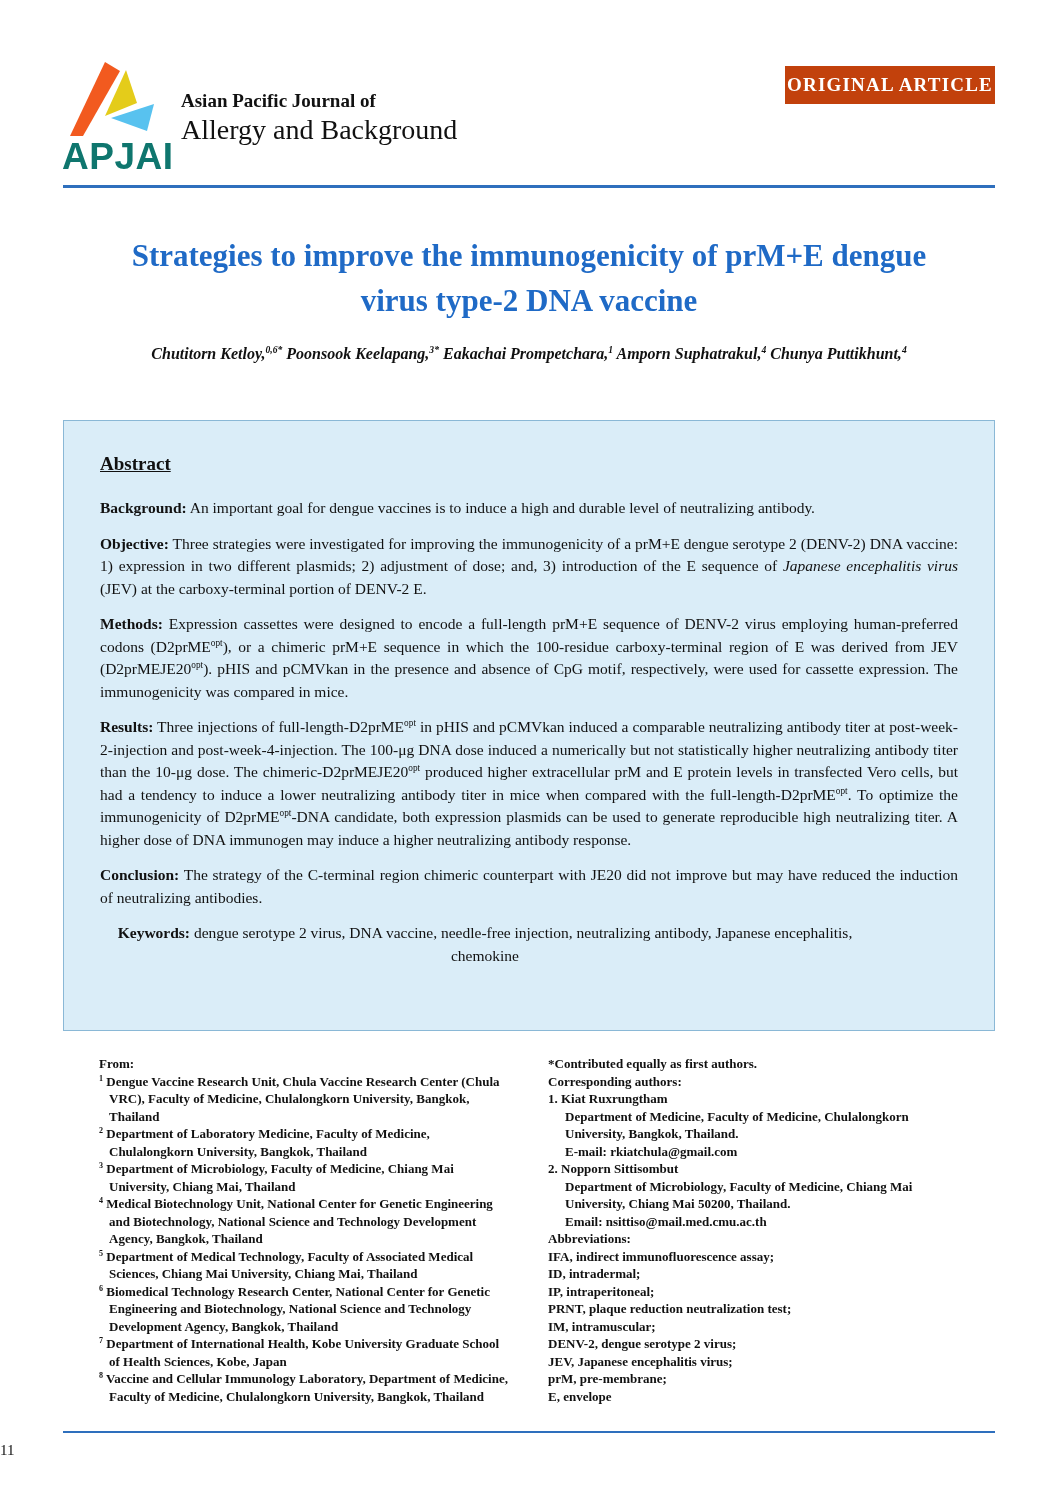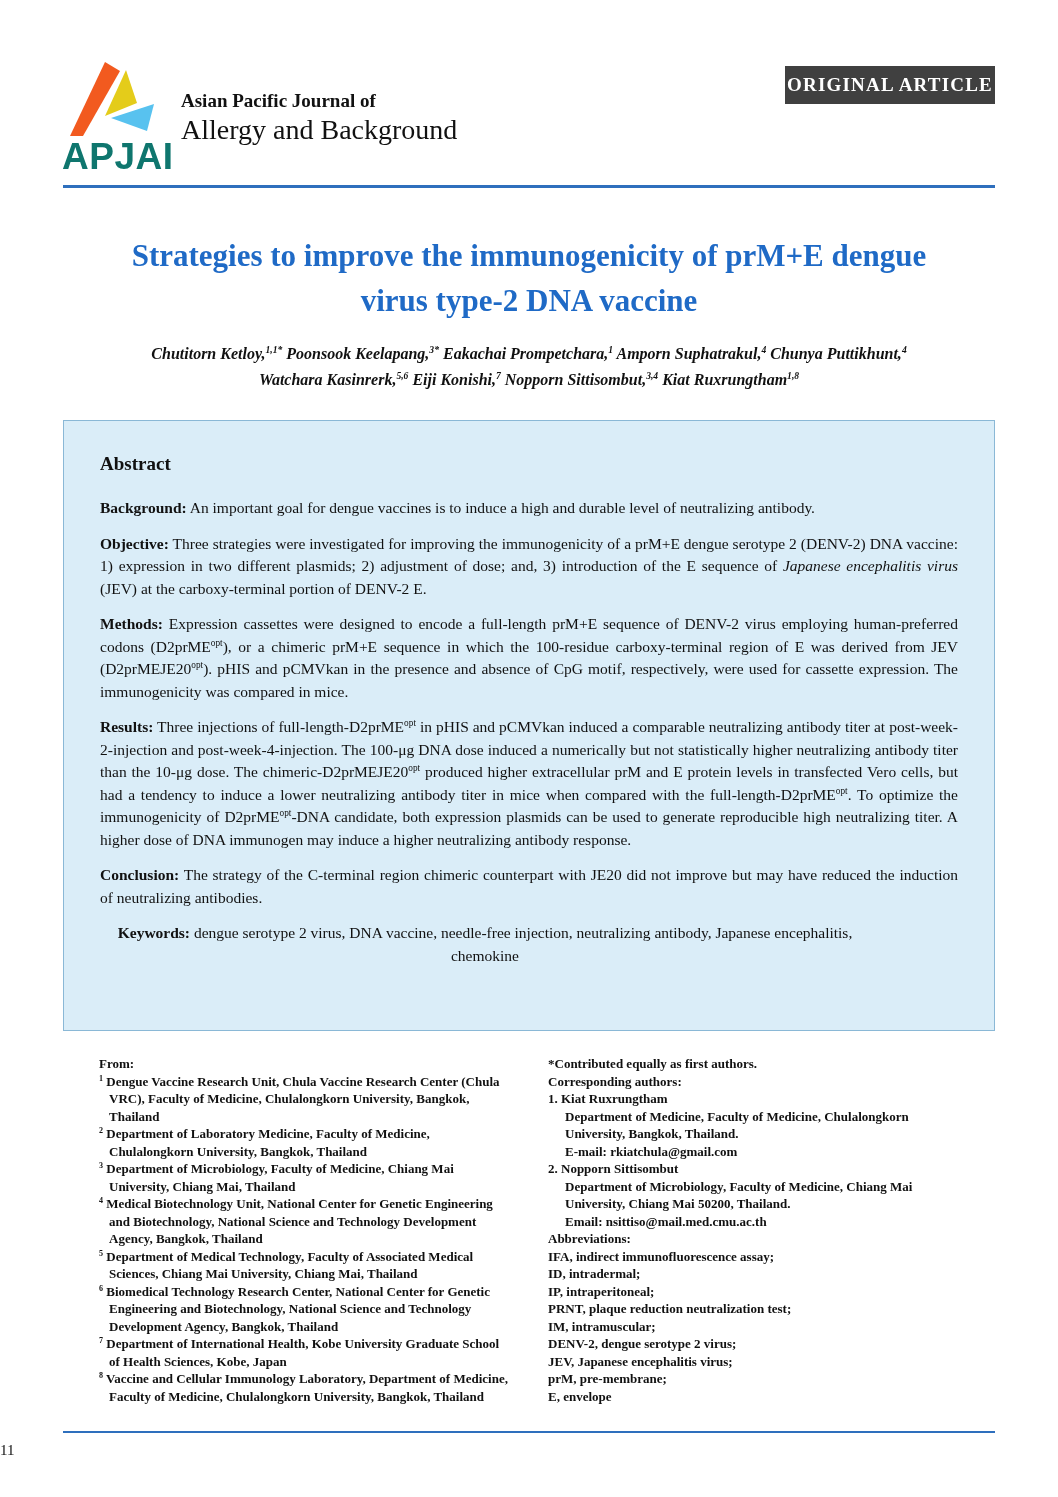--- a/index.html
+++ b/index.html
@@ -18,21 +18,21 @@
   .top-rule{top:185px;}
   .bottom-rule{top:1431px;height:2px;}
 
   
   .title{position:absolute;left:0;right:0;top:234px;margin:0;text-align:center;font-size:31px;font-weight:bold;line-height:1.45;}
   .authors{position:absolute;left:40px;right:40px;top:341px;text-align:center;font-style:italic;font-weight:bold;font-size:16px;line-height:1.65;}
   .authors sup, .abs-para sup{font-size:60%;vertical-align:super;line-height:0;}
 
   
   .abstract-box{position:absolute;left:63px;top:420px;width:932px;height:611px;box-sizing:border-box;padding:32px 36px 24px 36px;}
-  .abstract-title{margin:0 0 22px 0;font-size:19px;font-weight:bold;}
+  .abstract-title{margin:0 0 22px 0;font-size:19px;font-weight:bold;text-decoration:underline;}
   .abs-para{margin:0 0 13px 0;font-size:15.5px;line-height:22.5px;text-align:justify;}
   .abs-para:last-child{margin-bottom:0;}
   .abs-para.keywords{text-align:center;max-width:770px;}
 
   
   .footnotes{position:absolute;left:99px;top:1055px;width:862px;display:flex;font-size:13px;line-height:17.5px;font-weight:bold;}
   .fn-col-left{width:414px;margin-right:35px;flex:none;}
   .fn-col-right{width:413px;flex:none;}
   .fn-header{font-weight:bold;}
   .aff-item{padding-left:10px;text-indent:-10px;}
@@ -56,32 +56,31 @@
       <polygon id="logo-tri-blue" points="43,60 86,46 79,73" fill="#58c2ef"></polygon>
     </svg>
     <div class="logo-acronym">APJAI</div>
   </div>
 
   <div class="journal-name">
     <div class="jn1">Asian Pacific Journal of</div>
     <div class="jn2">Allergy and Background</div>
   </div>
 
-  <div class="badge" id="badge" style="background: #404040;">ORIGINAL ARTICLE</div>
+  <div class="badge" id="badge" style="background: #c2410c;">ORIGINAL ARTICLE</div>
 
   <div class="rule top-rule" id="rule-top" style="background: rgb(46, 111, 189);"></div>
 
   <h1 class="title" id="title" style="color: rgb(31, 106, 198);">
     <span>Strategies to improve the immunogenicity of prM+E dengue</span><br>
     <span>virus type-2 DNA vaccine</span>
   </h1>
 
   <div class="authors">
-    <div>Chutitorn Ketloy,<sup>1,1*</sup> Poonsook Keelapang,<sup>3*</sup> Eakachai Prompetchara,<sup>1</sup> Amporn Suphatrakul,<sup>4</sup> Chunya Puttikhunt,<sup>4</sup></div>
-    <div>Watchara Kasinrerk,<sup>5,6</sup> Eiji Konishi,<sup>7</sup> Nopporn Sittisombut,<sup>3,4</sup> Kiat Ruxrungtham<sup>1,8</sup></div>
+    <div>Chutitorn Ketloy,<sup>0,6*</sup> Poonsook Keelapang,<sup>3*</sup> Eakachai Prompetchara,<sup>1</sup> Amporn Suphatrakul,<sup>4</sup> Chunya Puttikhunt,<sup>4</sup></div>
   </div>
 
   <section class="abstract-box" id="abstract-box" style="background: rgb(218, 237, 248); border: 1px solid rgb(138, 184, 214);">
     <h2 class="abstract-title">Abstract</h2>
     <div>
         <p class="abs-para"><b>Background:</b> An important goal for dengue vaccines is to induce a high and durable level of neutralizing antibody.</p>
         <p class="abs-para"><b>Objective:</b> Three strategies were investigated for improving the immunogenicity of a prM+E dengue serotype 2 (DENV-2) DNA vaccine: 1) expression in two different plasmids; 2) adjustment of dose; and, 3) introduction of the E sequence of <i>Japanese encephalitis virus</i> (JEV) at the carboxy-terminal portion of DENV-2 E.</p>
         <p class="abs-para"><b>Methods:</b> Expression cassettes were designed to encode a full-length prM+E sequence of DENV-2 virus employing human-preferred codons (D2prME<sup>opt</sup>), or a chimeric prM+E sequence in which the 100-residue carboxy-terminal region of E was derived from JEV (D2prMEJE20<sup>opt</sup>). pHIS and pCMVkan in the presence and absence of CpG motif, respectively, were used for cassette expression. The immunogenicity was compared in mice.</p>
         <p class="abs-para"><b>Results:</b> Three injections of full-length-D2prME<sup>opt</sup> in pHIS and pCMVkan induced a comparable neutralizing antibody titer at post-week-2-injection and post-week-4-injection. The 100-μg DNA dose induced a numerically but not statistically higher neutralizing antibody titer than the 10-μg dose. The chimeric-D2prMEJE20<sup>opt</sup> produced higher extracellular prM and E protein levels in transfected Vero cells, but had a tendency to induce a lower neutralizing antibody titer in mice when compared with the full-length-D2prME<sup>opt</sup>. To optimize the immunogenicity of D2prME<sup>opt</sup>-DNA candidate, both expression plasmids can be used to generate reproducible high neutralizing titer. A higher dose of DNA immunogen may induce a higher neutralizing antibody response.</p>
         <p class="abs-para"><b>Conclusion:</b> The strategy of the C-terminal region chimeric counterpart with JE20 did not improve but may have reduced the induction of neutralizing antibodies.</p>

